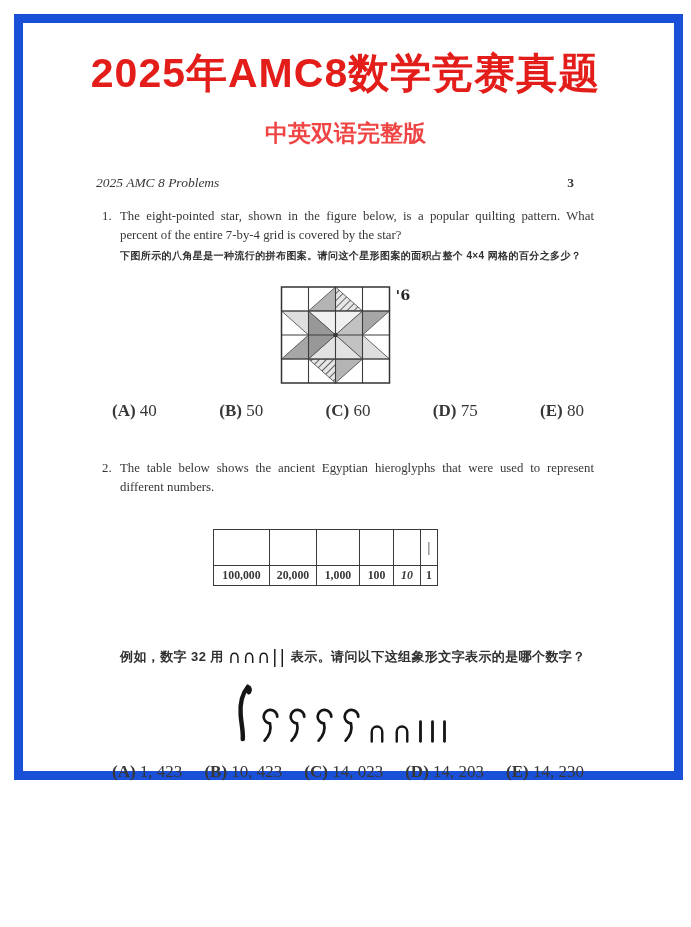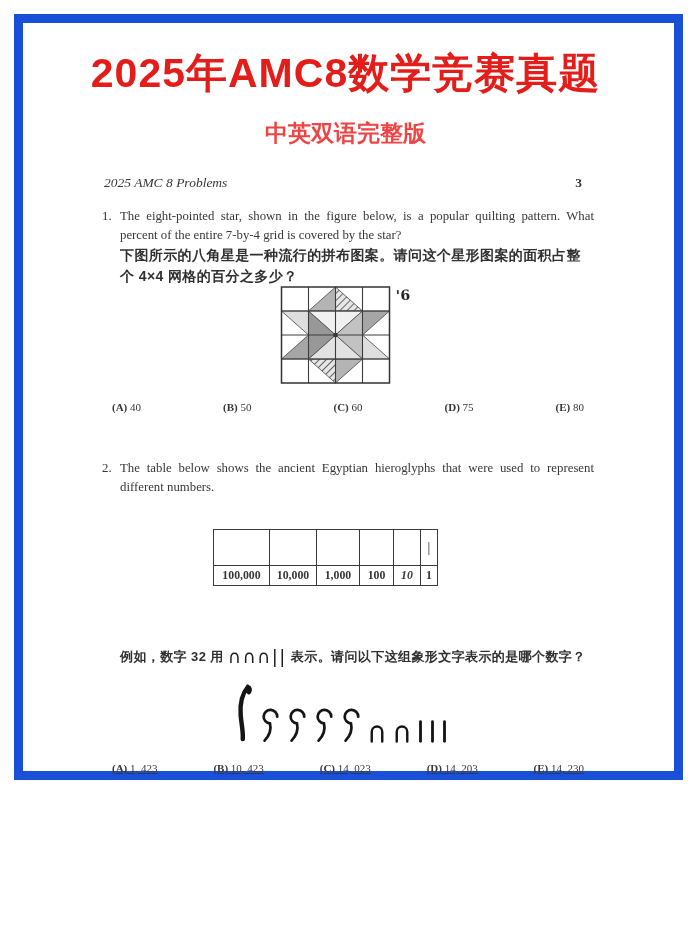--- a/index.html
+++ b/index.html
@@ -6,38 +6,38 @@
   .canvas{position:relative;width:691px;height:788px;background:#ffffff;overflow:hidden;
           font-family:"Liberation Serif",serif;color:#373737;}
   .frame{position:absolute;left:14px;top:14px;right:8px;bottom:8px;border:9px solid #1a50d8;background:#ffffff;}
   .banner-title{position:absolute;left:0;top:46px;width:100%;text-align:center;
           font-family:"Liberation Sans",sans-serif;font-weight:800;font-size:41px;
           letter-spacing:1px;color:#e31d1a;}
   .banner-subtitle{position:absolute;left:0;top:118px;width:100%;text-align:center;
           font-family:"Liberation Sans",sans-serif;font-weight:700;font-size:23px;color:#ef4444;}
   .doc{position:absolute;left:94px;top:173px;width:500px;height:660px;}
   .doc-header{position:absolute;left:2px;top:2px;width:478px;display:flex;justify-content:space-between;
-          font-size:13.5px;margin-left:8px;}
+          font-size:13.5px;}
   .doc-header .ttl{font-style:italic;}
   .doc-header .pg{font-weight:700;}
   .prob{position:absolute;left:0;width:500px;padding-left:26px;box-sizing:border-box;
           font-size:12.8px;line-height:19px;text-align:justify;}
   .pnum{position:absolute;left:8px;top:0;}
   .prob-zh{position:absolute;left:0;width:500px;padding-left:26px;box-sizing:border-box;
-          font-family:"Liberation Sans",sans-serif;font-weight:600;font-size:14px;line-height:21px;
+          font-family:"Liberation Sans",sans-serif;font-weight:600;font-size:10px;line-height:21px;
           letter-spacing:.4px;color:#303030;}
   .p1en{top:34px;} .p1zh{top:72px;}
   .p2en{top:286px;} .p2zh{top:320px;}
   .figure{position:absolute;left:186px;top:112px;width:150px;height:110px;}
   .annot{position:absolute;left:116px;top:2px;font-family:"DejaVu Serif",serif;font-size:14px;
           font-weight:600;color:#222;transform:rotate(-4deg);}
   .choices{position:absolute;left:18px;width:472px;display:flex;justify-content:space-between;
-          font-size:11px;}
+          font-size:17px;}
   .choices b{font-weight:700;}
-  .c1{top:228px;} .c2{top:589px;text-decoration:underline;}
+  .c1{top:228px;} .c2{top:589px;}
   .htable{position:absolute;left:119px;top:356px;border-collapse:collapse;}
   .htable td{border:1.3px solid #3a3a3a;text-align:center;vertical-align:middle;
           font-size:11.8px;font-weight:600;padding:0;}
   .htable tr.symrow td{height:35px;font-size:14px;font-weight:400;color:#2a2a2a;}
   .htable tr.valrow td{height:19px;}
   .htable td:nth-child(1){width:55px;text-align:center;} .htable td:nth-child(2){width:46px;}
   .htable td:nth-child(3){width:42px;} .htable td:nth-child(4){width:33px;}
   .htable td:nth-child(5){width:26px;font-style:italic;} .htable td:nth-child(6){width:16px;}
   .ex{position:absolute;left:26px;width:474px;font-size:12.8px;line-height:23px;text-align:justify;}
   .ex-en{top:424px;}
@@ -130,21 +130,21 @@
           <tr class="symrow">
         <td></td>
         <td></td>
         <td></td>
         <td></td>
         <td></td>
         <td>|</td>
       </tr>
       <tr class="valrow">
         <td>100,000</td>
-        <td>10,000</td>
+        <td>20,000</td>
         <td>1,000</td>
         <td>100</td>
         <td>10</td>
         <td>1</td>
       </tr>
     </tbody>
       </table>
 
     <div class="ex ex-zh">
       <span>例如，数字 32 用 </span><span class="glyph-inline">∩∩∩||</span><span> 表示。请问以下这组象形文字表示的是哪个数字？</span>

